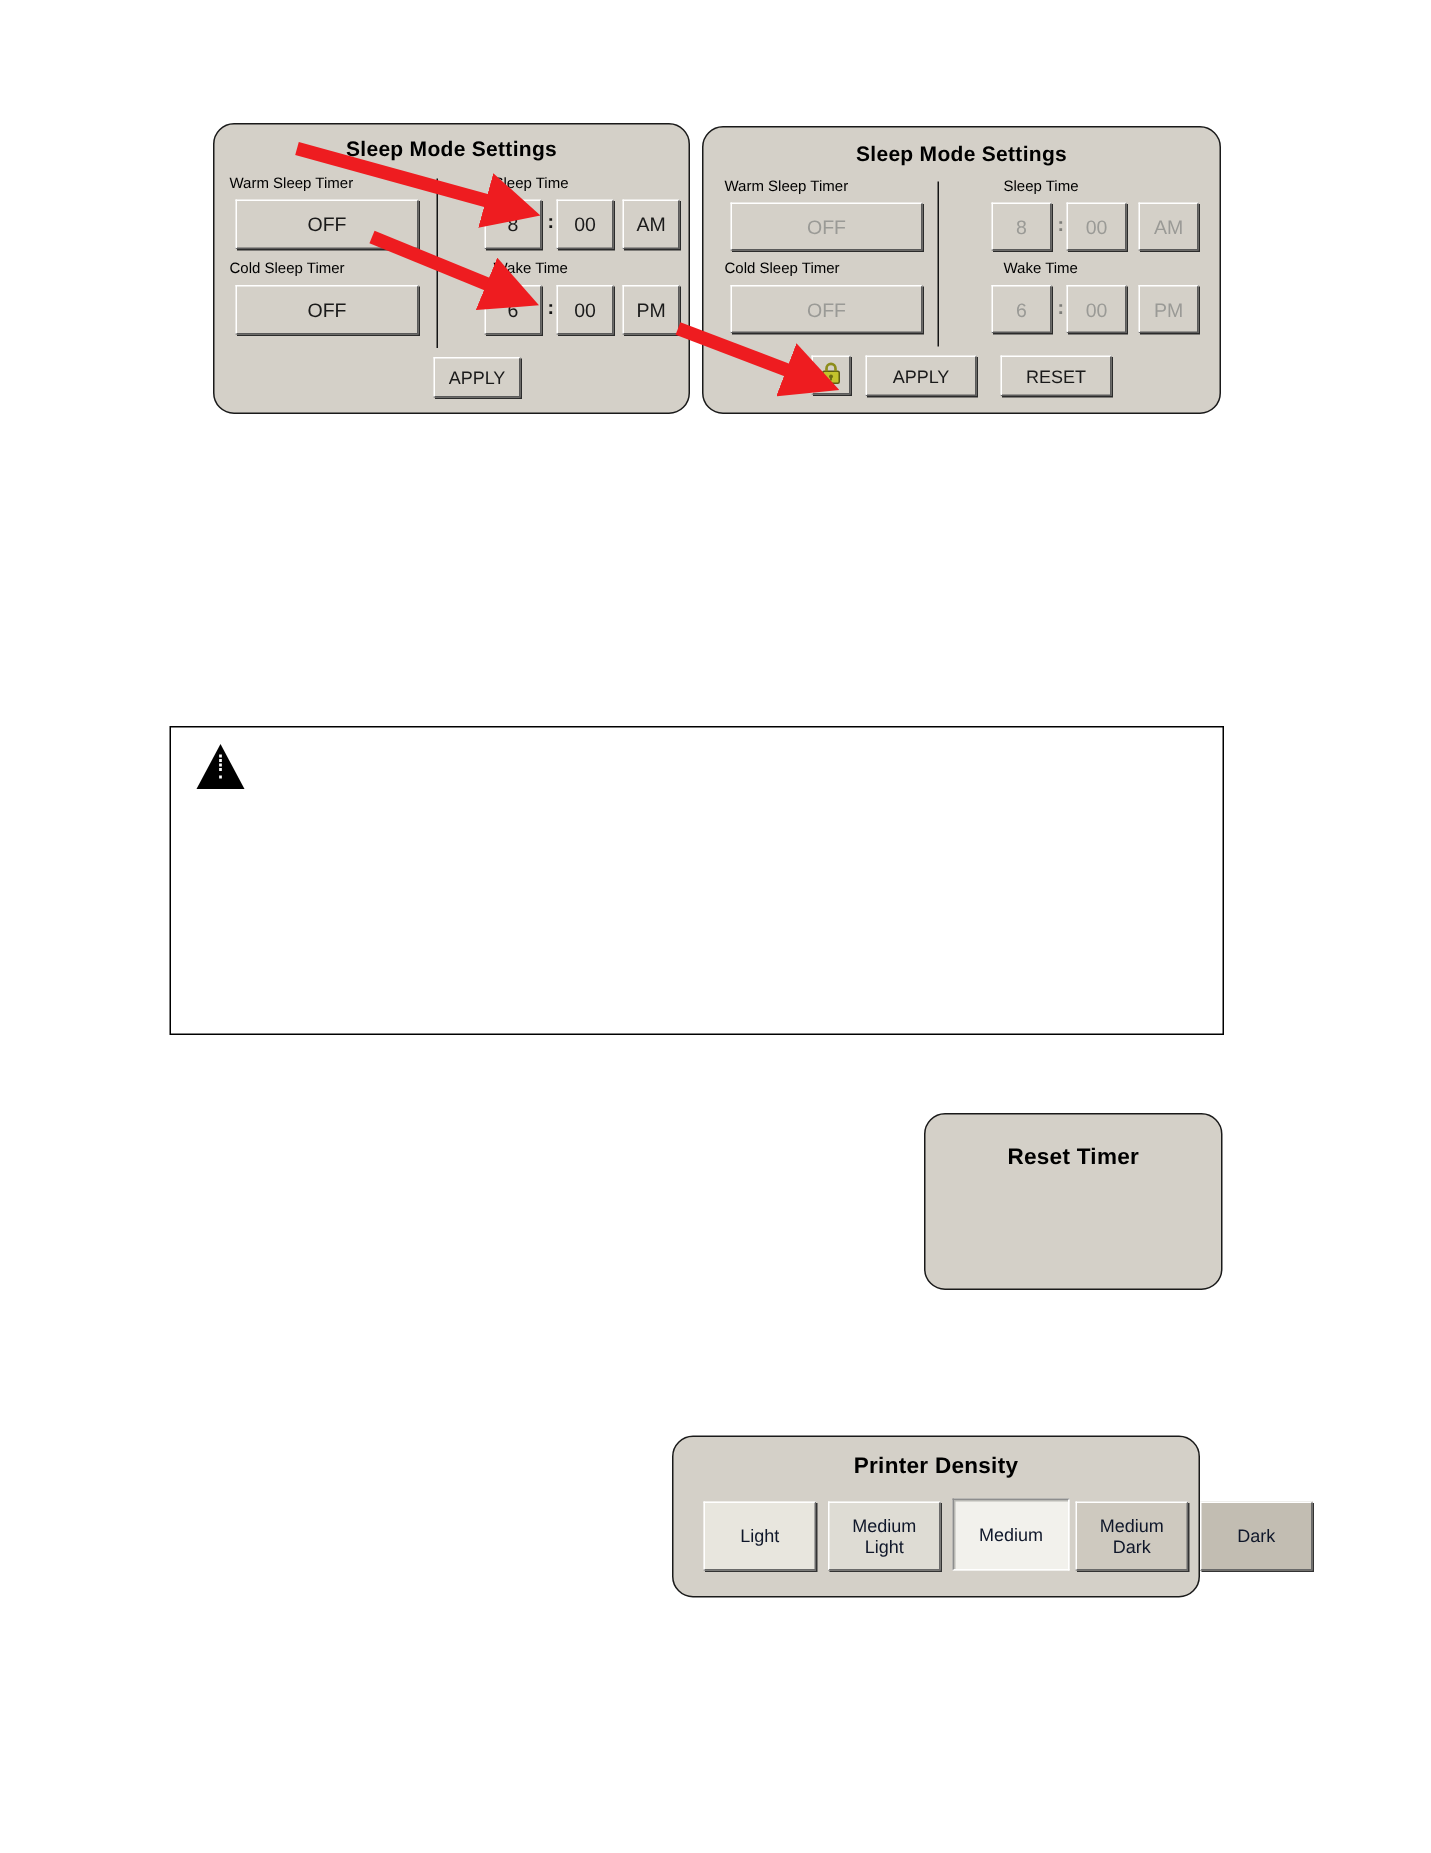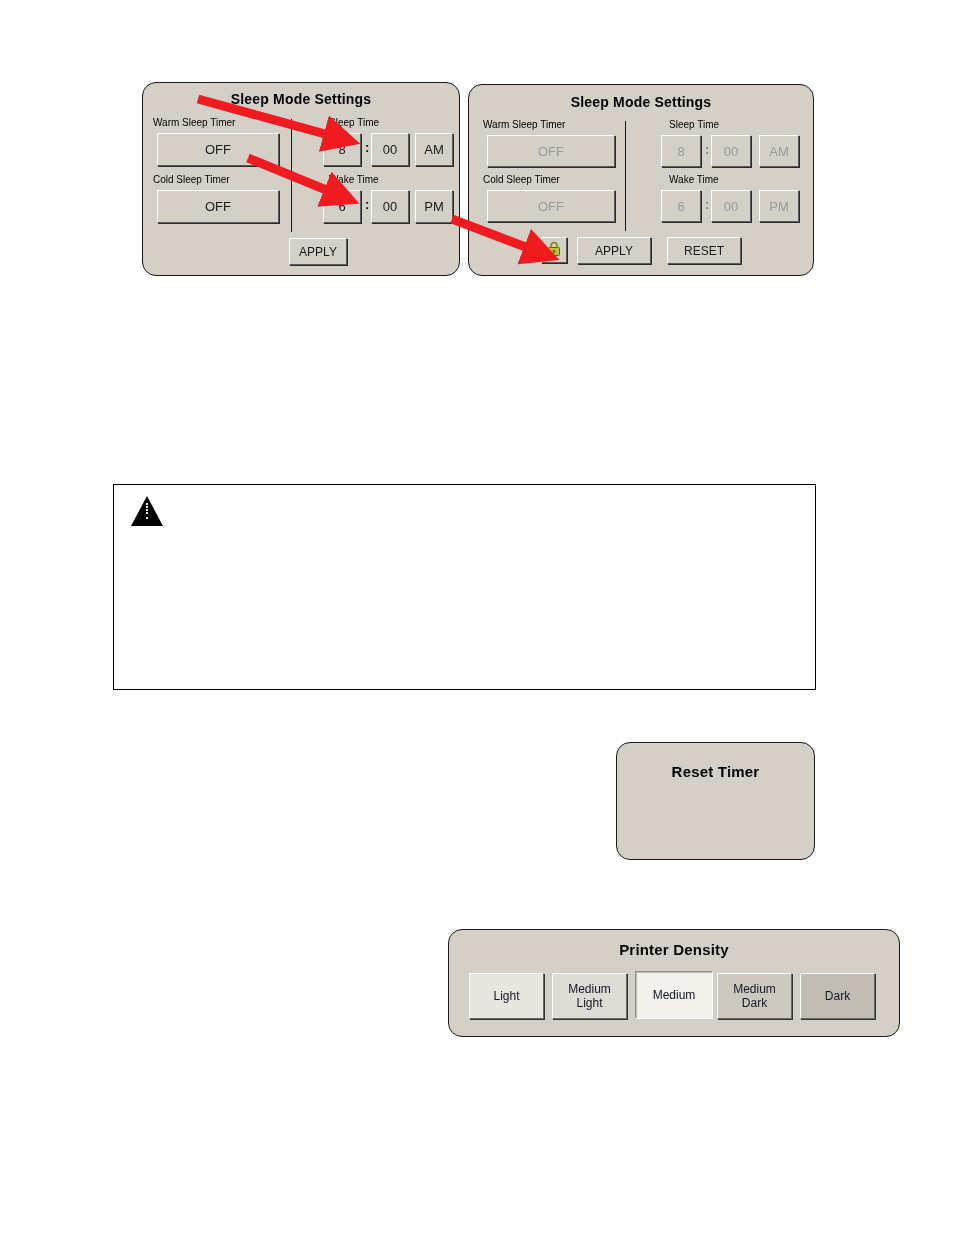--- a/index.html
+++ b/index.html
@@ -210,21 +210,21 @@
       </g>
     </svg>
   </span>
   <div style="position:absolute; left:62px; top:12px; right:12px; font-size:13px; line-height:20px; color:#000;"></div>
 </div>
 
 <div class="panel" style="left:616px; top:742px; width:199px; height:118px;">
   <div class="panel-title" style="position:absolute; left:0; top:20px; width:100%; font-size:15px;">Reset Timer</div>
 </div>
 
-<div class="panel" style="left:448px; top:929px; width:452px; height:108px;">
+<div class="panel" style="left:448px; top:957px; width:352px; height:108px;">
   <div class="panel-title" style="position:absolute; left:0; top:11px; width:100%; font-size:15px;">Printer Density</div>
 
   <div class="density-btn" style="left:20px; top:43px; width:75px; height:46px; background:#e8e6de;">
     <span>Light</span>
     <span></span>
   </div>
 
   <div class="density-btn" style="left:103px; top:43px; width:75px; height:46px; background:#dedcd4;">
     <span>Medium</span>
     <span>Light</span>

